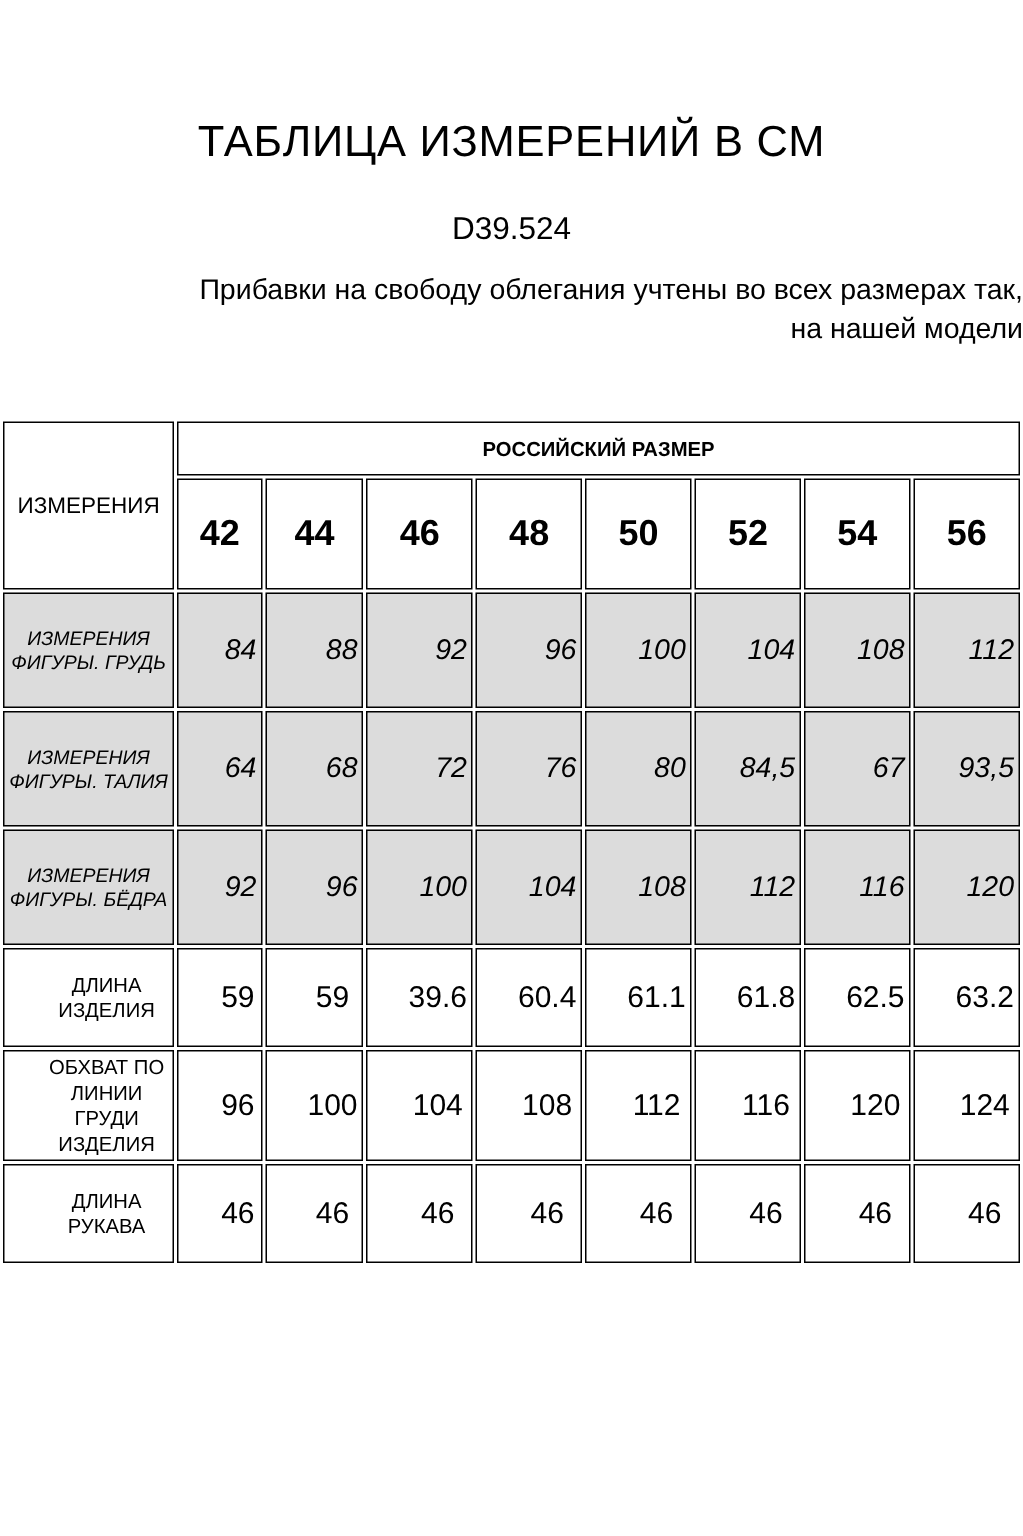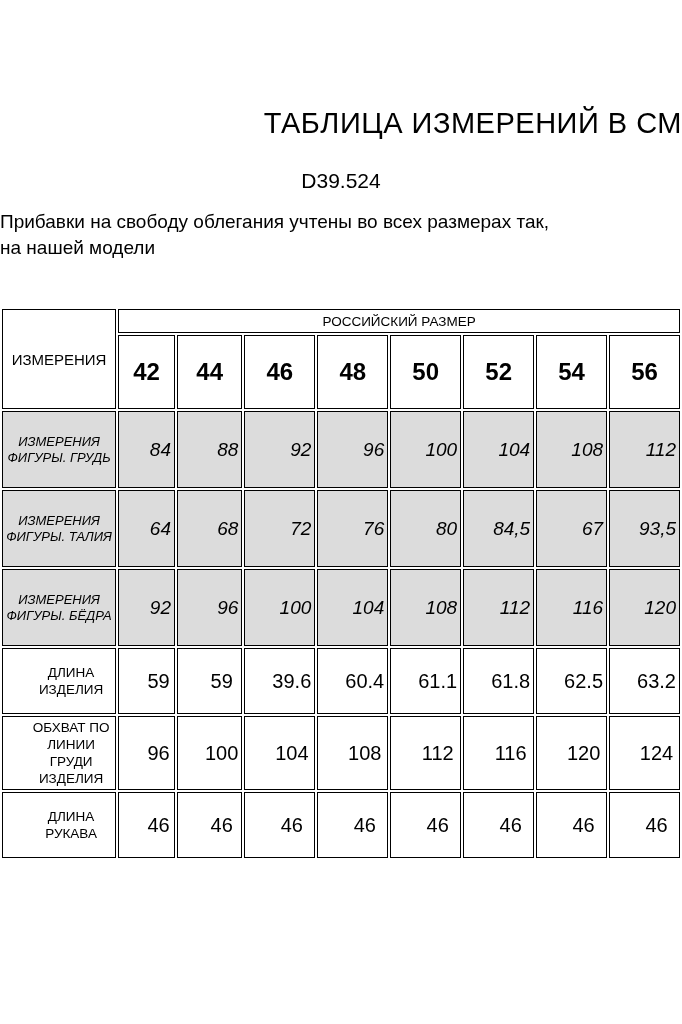--- a/index.html
+++ b/index.html
@@ -4,57 +4,57 @@
 <style>
   * { margin: 0; padding: 0; box-sizing: border-box; }
   html, body {
     width: 682px; height: 1024px;
     background: var(--background, #ffffff);
     color: var(--text, #000000);
     font-family: "Liberation Sans", sans-serif;
     overflow: hidden;
   }
   .page-title {
-    margin-top: 105px;
-    text-align: right;
+    margin-top: 77px;
+    text-align: center;
     font-size: 29px;
     line-height: 36px;
     font-weight: 400;
     letter-spacing: 0.5px;
   }
   .article-code {
     margin-top: 28px;
     text-align: center;
     font-size: 21px;
     line-height: 24px;
   }
   .note {
     margin-top: 16px;
-    text-align: left;
+    text-align: right;
     font-size: 19px;
     line-height: 26px;
   }
   .note div { white-space: nowrap; }
 
   table.size-table {
     margin: 46px auto 0 auto;
     border-collapse: separate;
     border-spacing: 2px;
     table-layout: fixed;
   }
   .size-table td {
     border: 1px solid var(--border, #000000);
     background: #ffffff;
     text-align: center;
     vertical-align: middle;
     padding: 2px 3px;
     overflow: hidden;
   }
   td.corner { font-size: 15px; }
-  td.group  { height: 24px; font-size: 13.5px; padding: 1px; }
+  td.group  { height: 36px; font-size: 13.5px; padding: 1px; font-weight: bold; }
   tr.sizes td { height: 74px; font-size: 24px; font-weight: 700; }
 
   tr.figure td {
     background: var(--row-highlight, #dcdcdc);
     font-style: italic;
     height: 77px;
   }
   tr.figure td.label { font-size: 13px; line-height: 16px; }
   tr.figure td.val   { font-size: 19px; text-align: right; }
 

